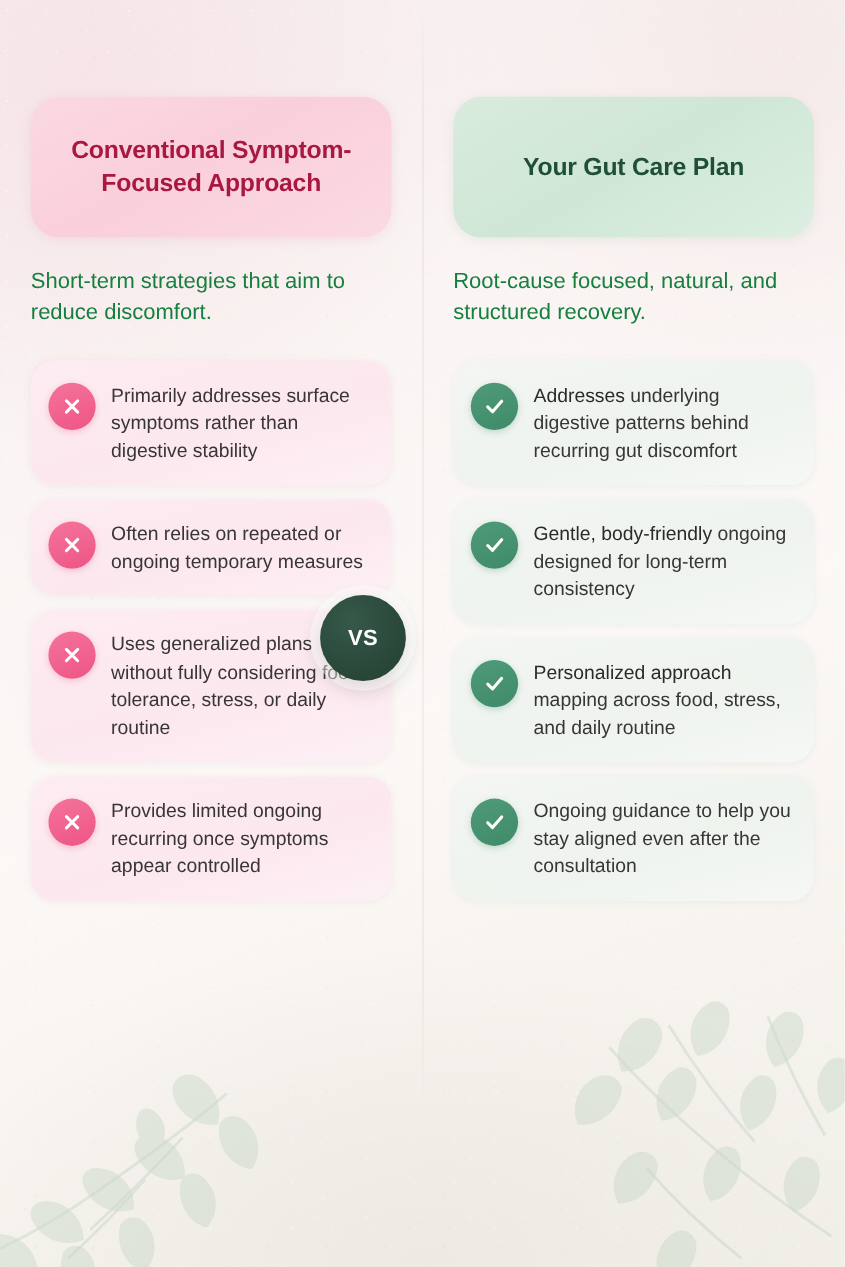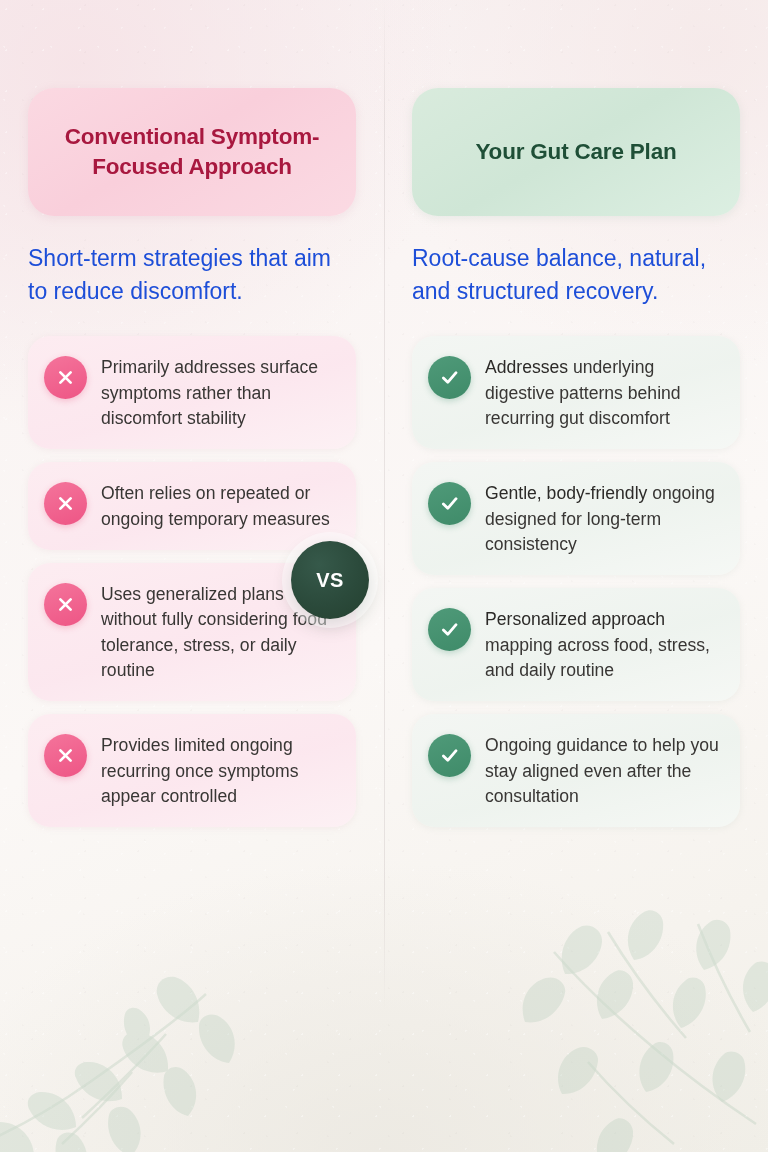--- a/index.html
+++ b/index.html
@@ -57,21 +57,21 @@
     background:linear-gradient(150deg, #fbd9e2 0%, #f9cfdb 45%, #fbdae3 100%);
     color:#a8183f; box-shadow:0 2px 10px rgba(210,150,170,.18);
   }
   .pill.pos {
     background:linear-gradient(150deg, #d9ebdd 0%, #cfe6d6 48%, #dcefe2 100%);
     color:#1f4f37; box-shadow:0 2px 10px rgba(150,185,165,.18);
   }
 
   
   .caption {
-    margin-top:26px; font-size:23px; line-height:1.42; color:#1d4ed8; font-weight:400;
+    margin-top:26px; font-size:20px; line-height:1.42; color:#15803d; font-weight:400;
   }
 
   
   .rows { margin-top:29px; display:flex; flex-direction:column; gap:13px; }
 
   .card {
     border-radius:22px; padding:18px 18px 18px 16px;
     display:flex; align-items:flex-start; gap:14px;
   }
   .card.neg {
@@ -162,21 +162,21 @@
       <div class="caption">Short-term strategies that aim to reduce discomfort.</div>
 
       <div class="rows">
 
         <div class="card neg">
           <span class="badge neg">
             <svg width="19" height="19" viewBox="0 0 24 24">
                 <path d="M5.5 5.5 L18.5 18.5 M18.5 5.5 L5.5 18.5" stroke="#fff" stroke-width="3.4" stroke-linecap="round"></path>
               </svg>
           </span>
-          <span class="card-text">Primarily addresses surface symptoms rather than discomfort stability</span>
+          <span class="card-text">Primarily addresses surface symptoms rather than digestive stability</span>
         </div>
 
         <div class="card neg">
           <span class="badge neg">
             <svg width="19" height="19" viewBox="0 0 24 24">
                 <path d="M5.5 5.5 L18.5 18.5 M18.5 5.5 L5.5 18.5" stroke="#fff" stroke-width="3.4" stroke-linecap="round"></path>
               </svg>
           </span>
           <span class="card-text">Often relies on repeated or ongoing temporary measures</span>
         </div>
@@ -198,21 +198,21 @@
               </svg>
           </span>
           <span class="card-text">Provides limited ongoing recurring once symptoms appear controlled</span>
         </div>
 
       </div>
     </div>
 
     <div class="col">
       <div class="pill pos">Your Gut Care Plan</div>
-      <div class="caption">Root-cause balance, natural, and structured recovery.</div>
+      <div class="caption">Root-cause focused, natural, and structured recovery.</div>
 
       <div class="rows">
 
         <div class="card pos">
           <span class="badge pos">
             <svg width="21" height="21" viewBox="0 0 24 24">
                 <path d="M5 12.5 L10 17.5 L19.5 6.5" stroke="#fff" stroke-width="3.2" fill="none" stroke-linecap="round" stroke-linejoin="round"></path>
               </svg>
           </span>
           <span class="card-text"><b>Addresses</b><span> underlying digestive patterns behind recurring gut discomfort</span></span>

